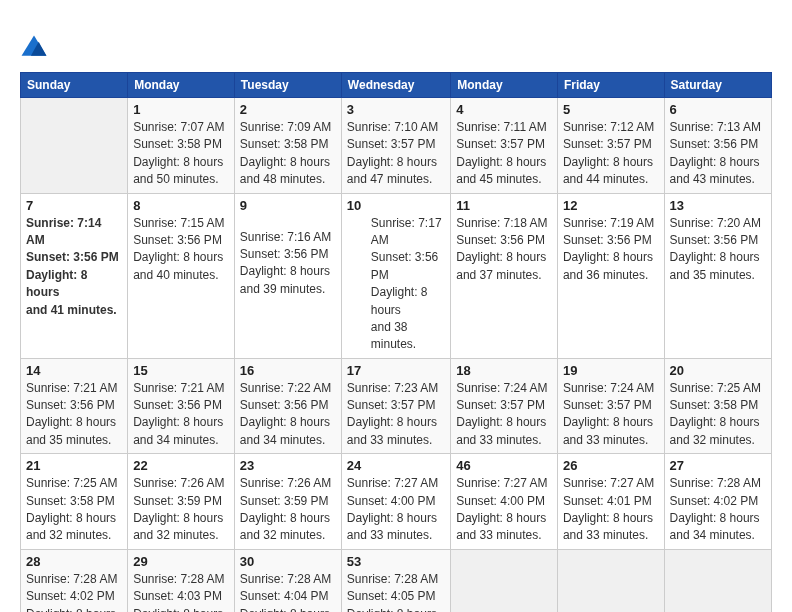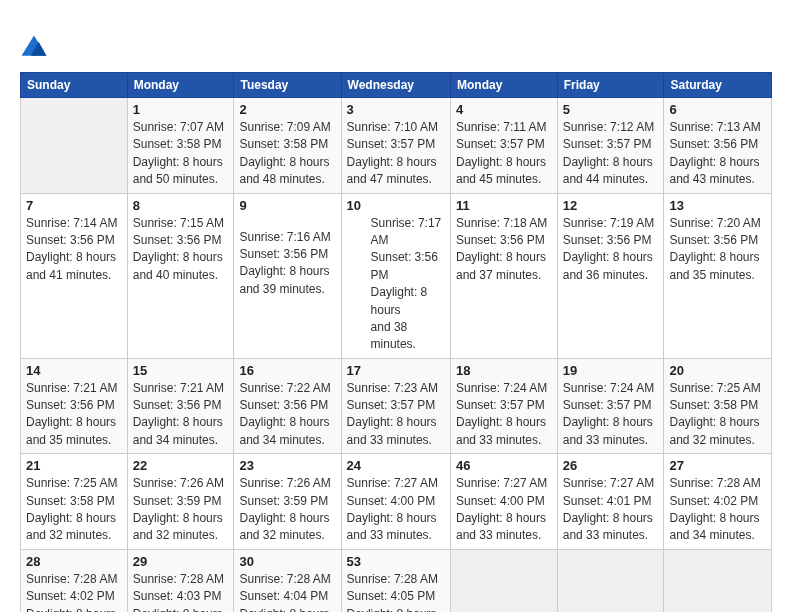--- a/index.html
+++ b/index.html
@@ -169,21 +169,21 @@
             <span class="day-number">6</span>
             <div class="day-info" style="white-space: pre-line;">Sunrise: 7:13 AM
 Sunset: 3:56 PM
 Daylight: 8 hours
 and 43 minutes.</div>
           </td>
         </tr>
         <tr>
           <td>
             <span class="day-number">7</span>
-            <div class="day-info" style="white-space: pre-line;">Sunrise: 7:14 AM
+            <div class="day-info" style="white-space: pre-line; font-weight: bold;">Sunrise: 7:14 AM
 Sunset: 3:56 PM
 Daylight: 8 hours
 and 41 minutes.</div>
           </td>
           <td>
             <span class="day-number">8</span>
             <div class="day-info" style="white-space: pre-line;">Sunrise: 7:15 AM
 Sunset: 3:56 PM
 Daylight: 8 hours
 and 40 minutes.</div>

